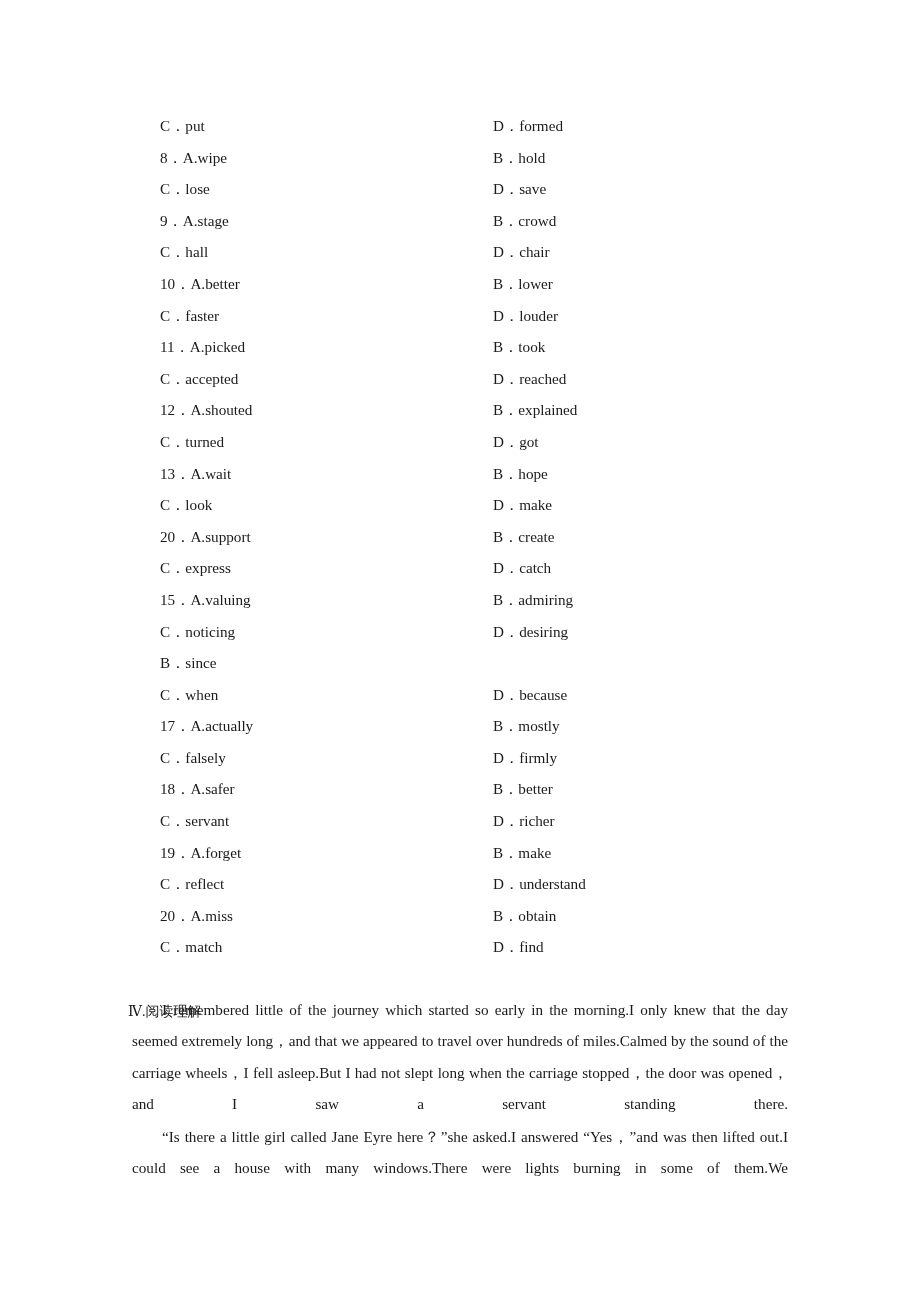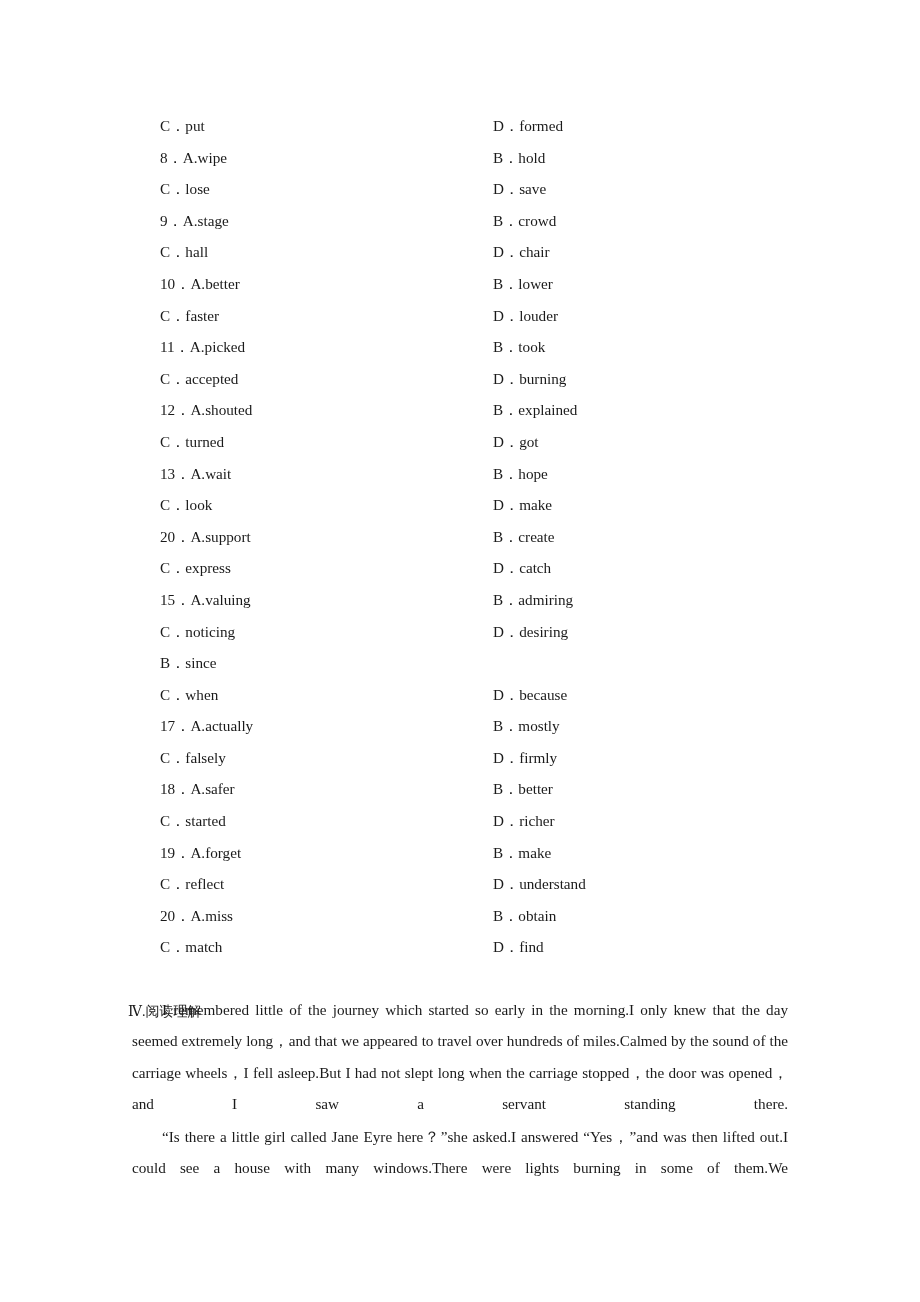--- a/index.html
+++ b/index.html
@@ -178,21 +178,21 @@
           <span class="opt-text">took</span>
         </div>
       </div>
       <div class="option-row">
         <div class="opt-cell left">
           <span class="opt-key">C．</span>
           <span class="opt-text">accepted</span>
         </div>
         <div class="opt-cell right">
           <span class="opt-key">D．</span>
-          <span class="opt-text">burning</span>
+          <span class="opt-text">reached</span>
         </div>
       </div>
       <div class="option-row">
         <div class="opt-cell left">
           <span class="opt-key">12．</span>
           <span class="opt-text">A.shouted</span>
         </div>
         <div class="opt-cell right">
           <span class="opt-key">B．</span>
           <span class="opt-text">explained</span>
@@ -310,21 +310,21 @@
           <span class="opt-text">A.safer</span>
         </div>
         <div class="opt-cell right">
           <span class="opt-key">B．</span>
           <span class="opt-text">better</span>
         </div>
       </div>
       <div class="option-row">
         <div class="opt-cell left">
           <span class="opt-key">C．</span>
-          <span class="opt-text">started</span>
+          <span class="opt-text">servant</span>
         </div>
         <div class="opt-cell right">
           <span class="opt-key">D．</span>
           <span class="opt-text">richer</span>
         </div>
       </div>
       <div class="option-row">
         <div class="opt-cell left">
           <span class="opt-key">19．</span>
           <span class="opt-text">A.forget</span>

